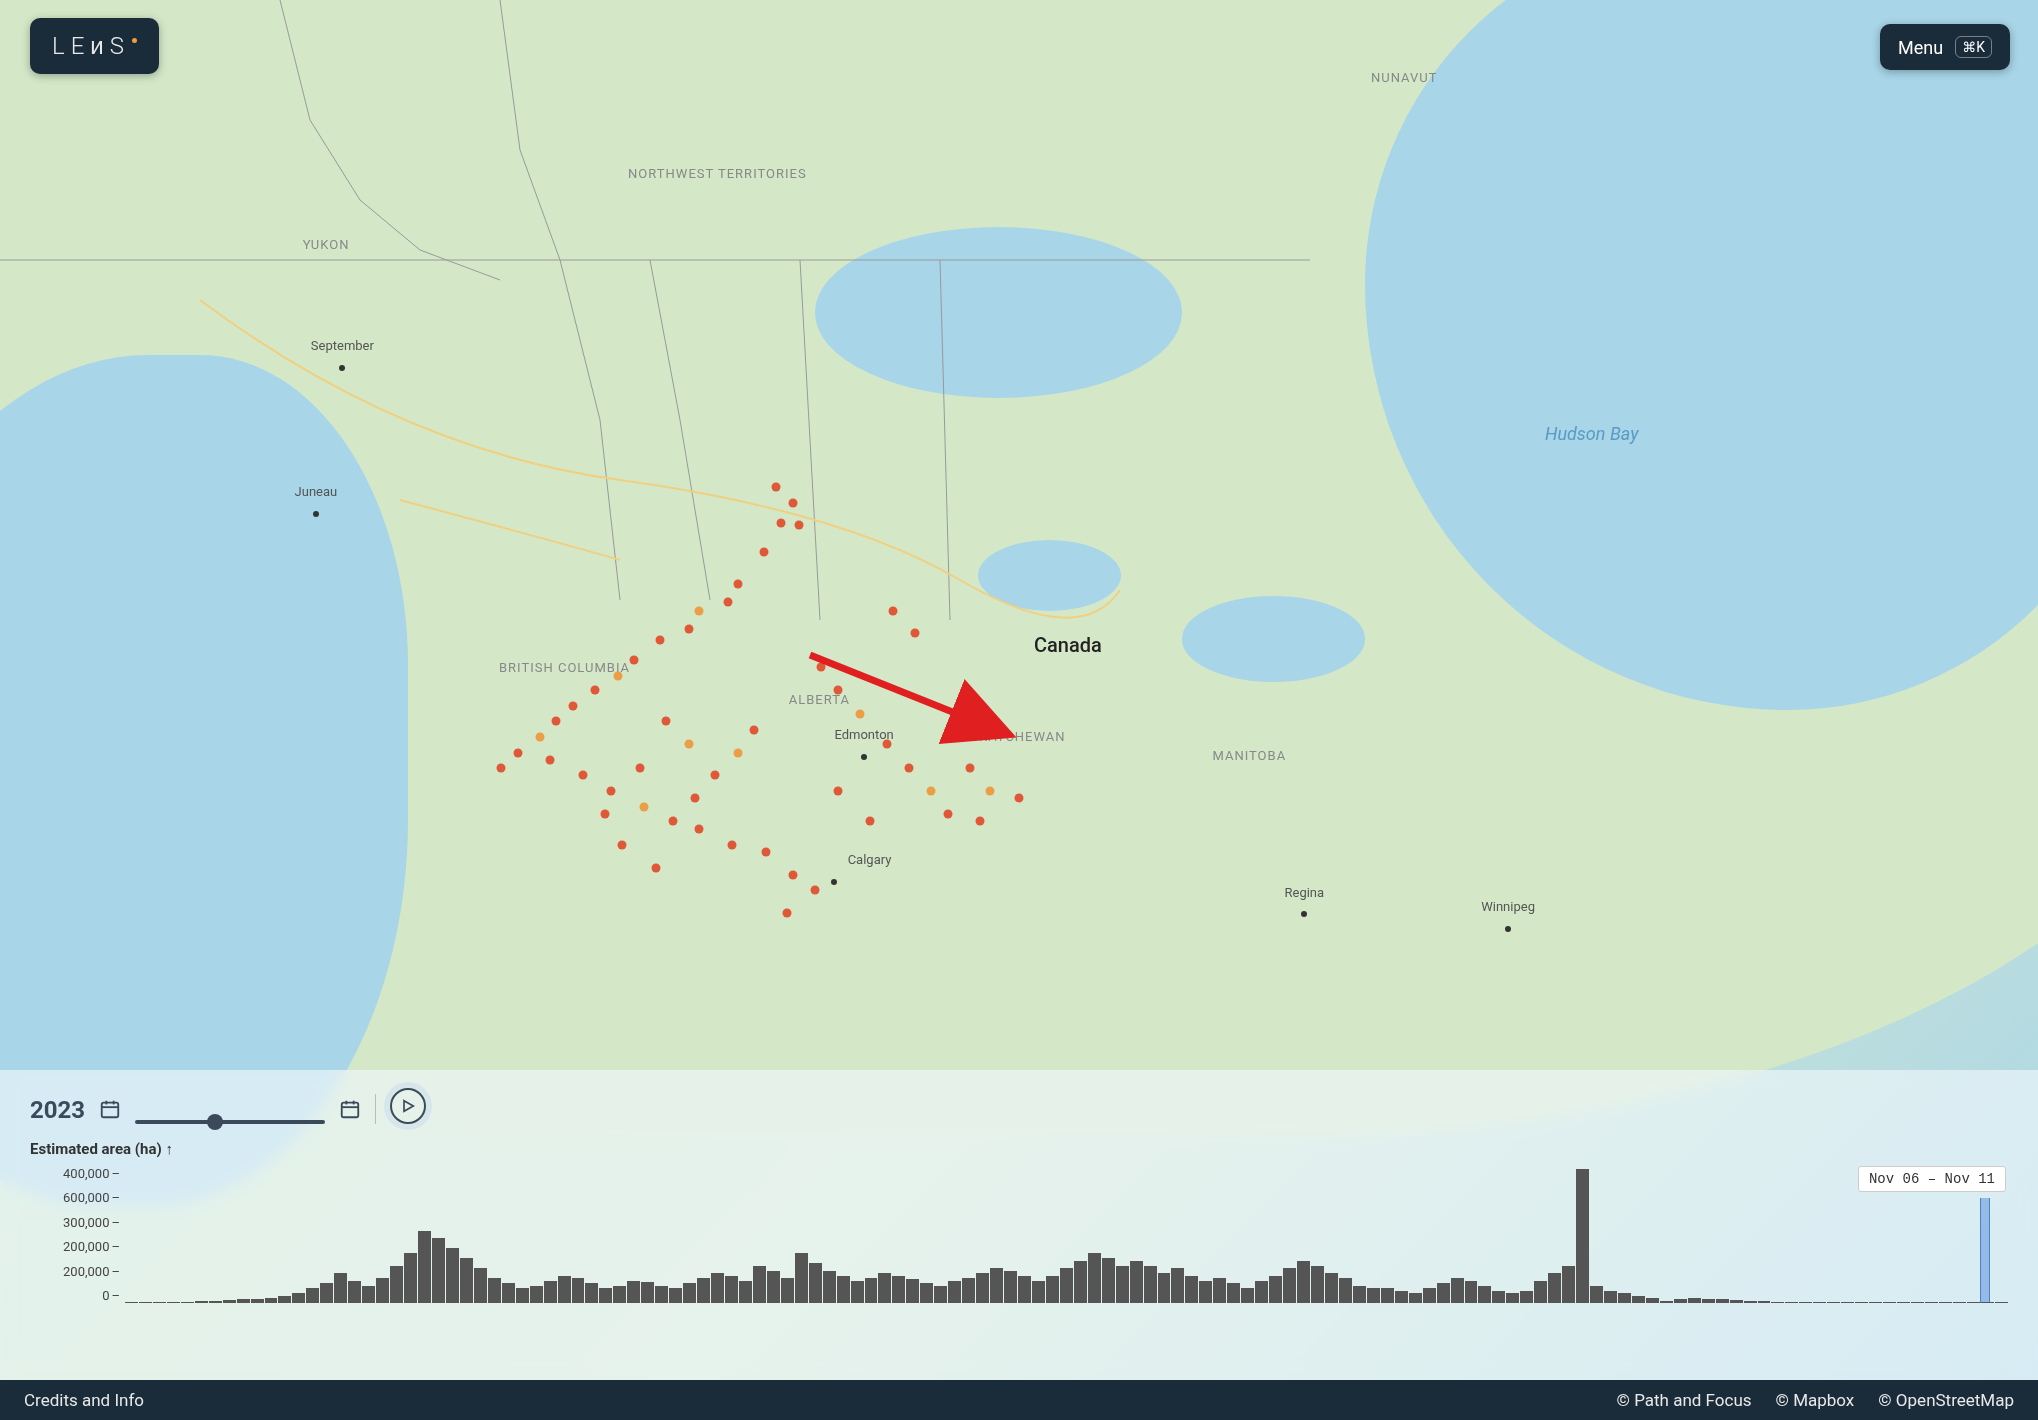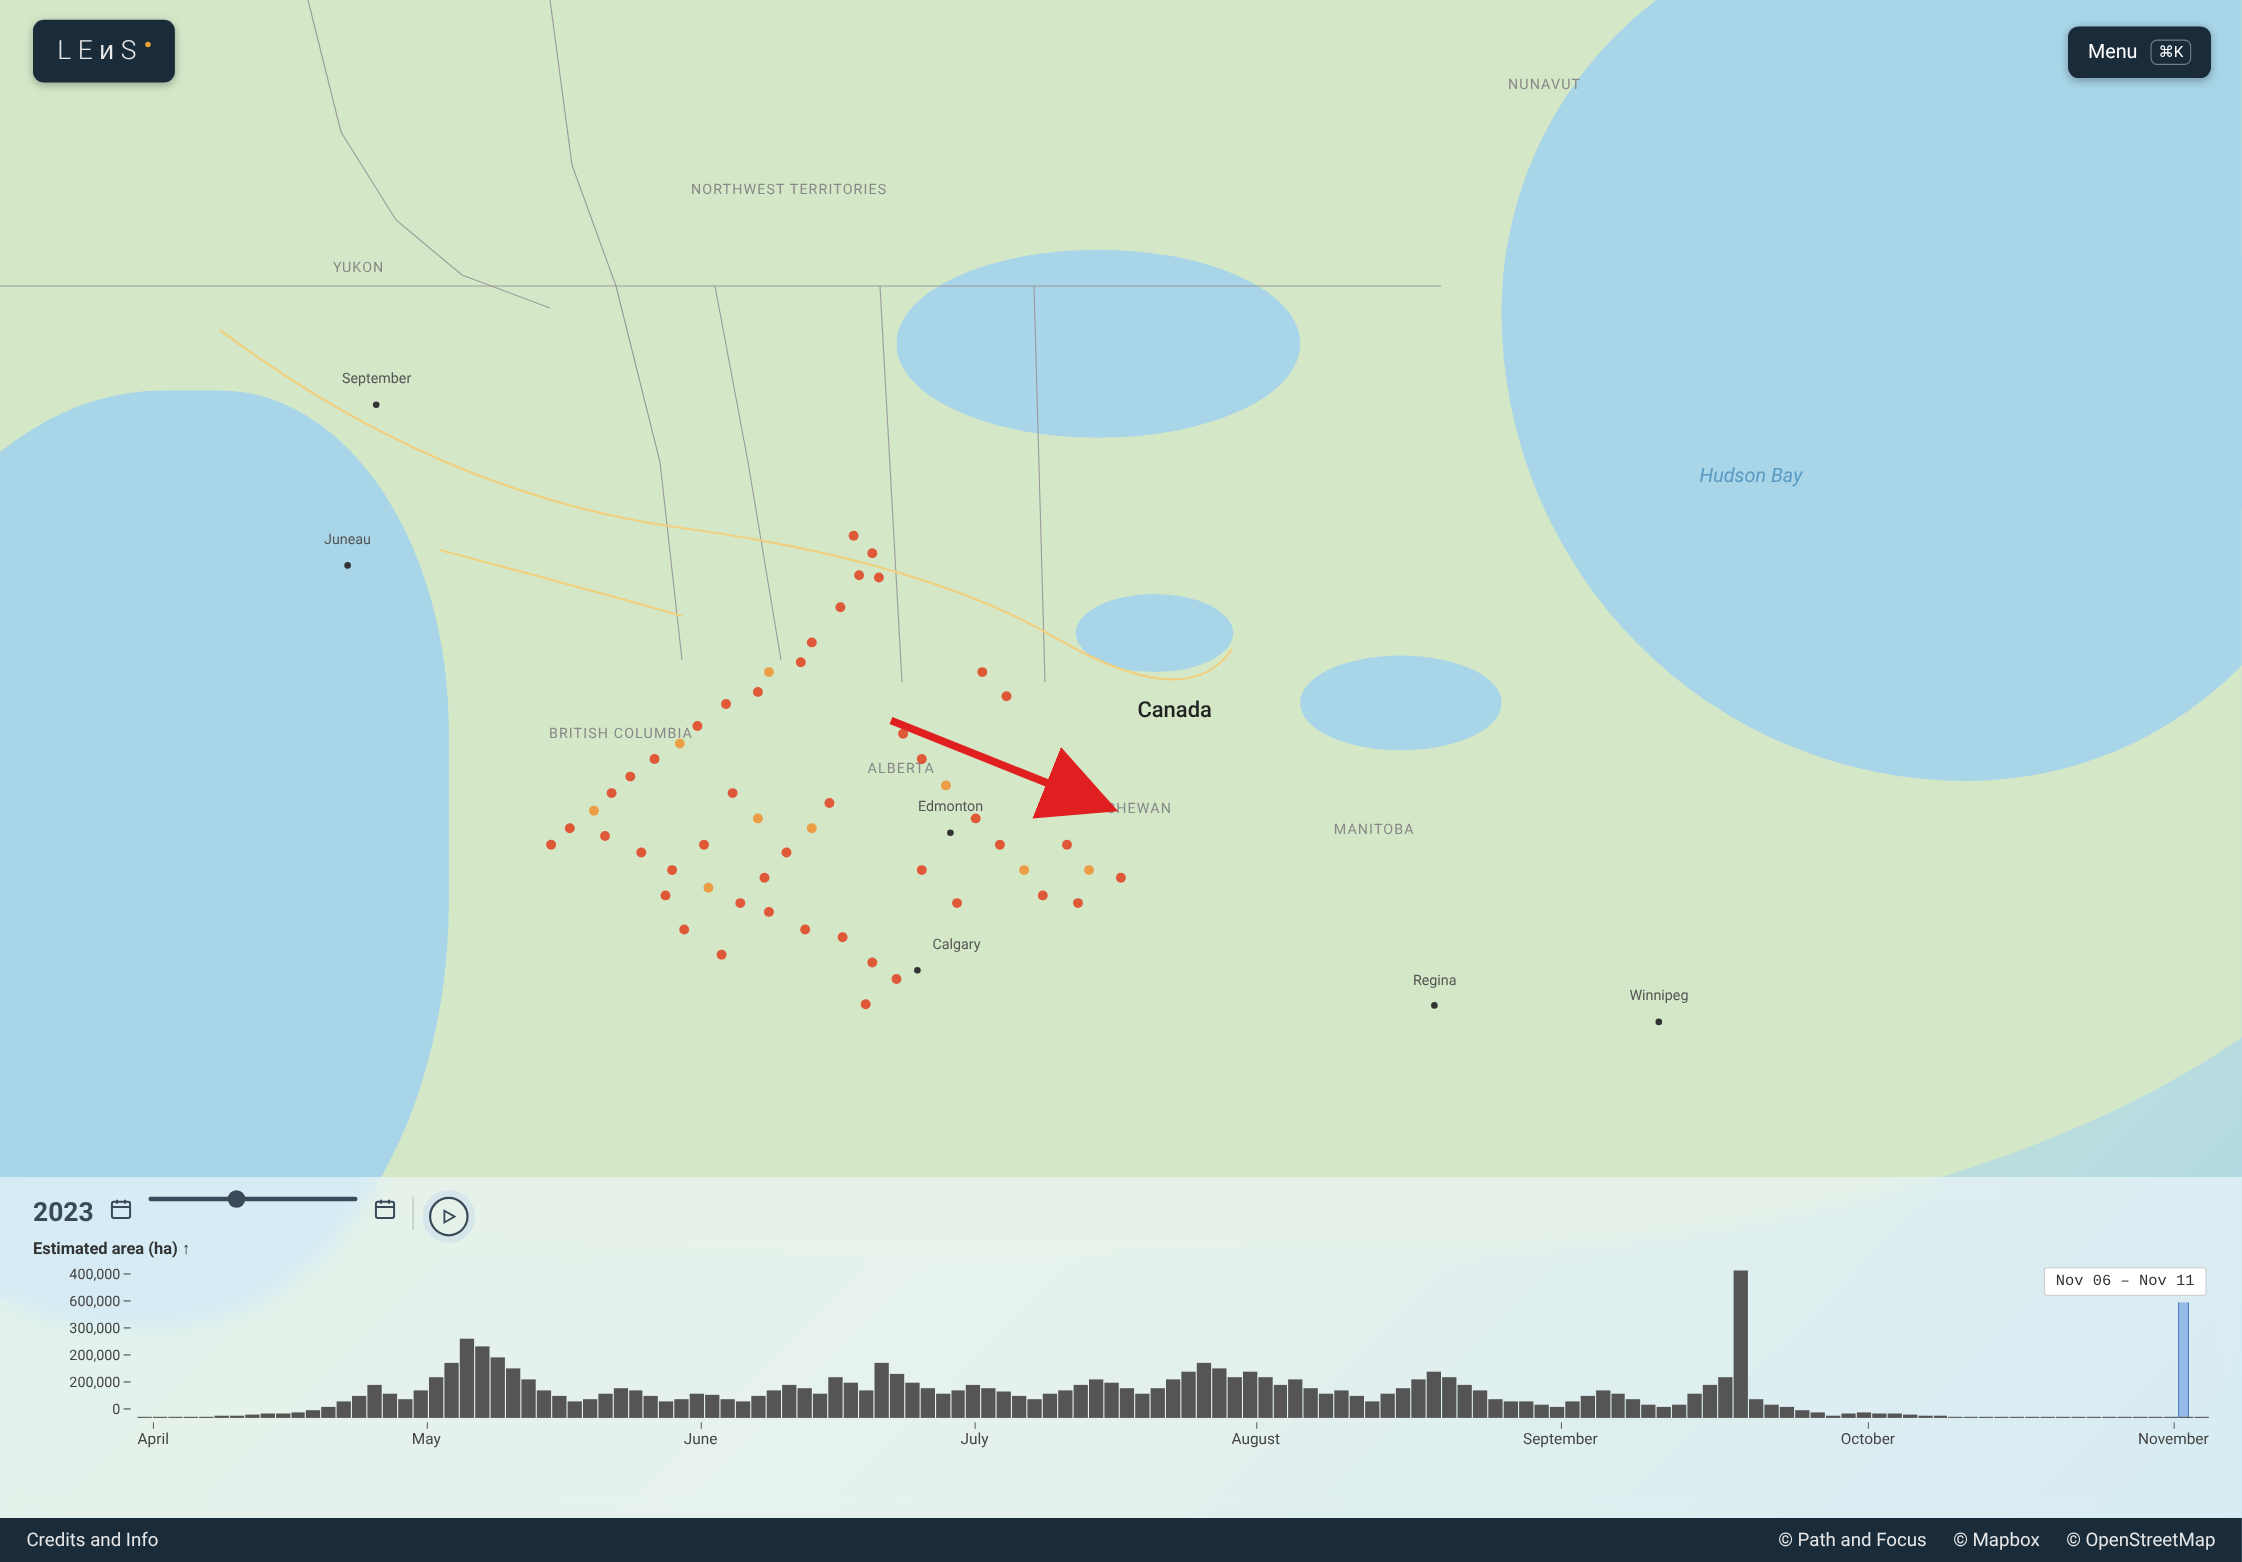--- a/index.html
+++ b/index.html
@@ -90,22 +90,22 @@
   
   .timeline-panel {
     position: absolute;
     left: 0; right: 0; bottom: 40px;
     height: 310px;
     background: rgba(240, 248, 250, 0.65);
     backdrop-filter: blur(8px);
     padding: 18px 30px 0 30px;
   }
   .timeline-controls {
-    display: flex; align-items: flex-start; gap: 14px;
-    margin-bottom: 2px;
+    display: flex; align-items: flex-end; gap: 14px;
+    margin-bottom: 16px;
   }
   .year-label { font-size: 24px; font-weight: 700; color: #3a4a5a; }
   .cal-icon { color: #3a4a5a; cursor: pointer; }
   .slider-track {
     position: relative;
     width: 190px; height: 4px;
     background: #3a4a5a;
     border-radius: 2px;
   }
   .slider-thumb {
@@ -504,30 +504,20 @@
         <div class="bar" style="height: 1.09091%;"></div>
         <div class="bar" style="height: 0.909091%;"></div>
         <div class="bar" style="height: 0.727273%;"></div>
         <div class="bar" style="height: 0.545455%;"></div>
         <div class="bar" style="height: 0.5%;"></div>
         <div class="bar" style="height: 0.545455%;"></div>
         <div class="bar" style="height: 0.727273%;"></div>
         <div class="bar" style="height: 0.545455%;"></div>
         <div class="bar" style="height: 0.5%;"></div>
       </div>
-    <div class="x-axis" id="x-axis">
-        <span>April</span>
-        <span>May</span>
-        <span>June</span>
-        <span>July</span>
-        <span>August</span>
-        <span>September</span>
-        <span>October</span>
-        <span>November</span>
-      </div>
   </div>
 </div>
 
 <div class="footer">
   <span>Credits and Info</span>
   <div class="attribution" id="attribution">
       <span>© Path and Focus</span>
       <span>© Mapbox</span>
       <span>© OpenStreetMap</span>
     </div>

